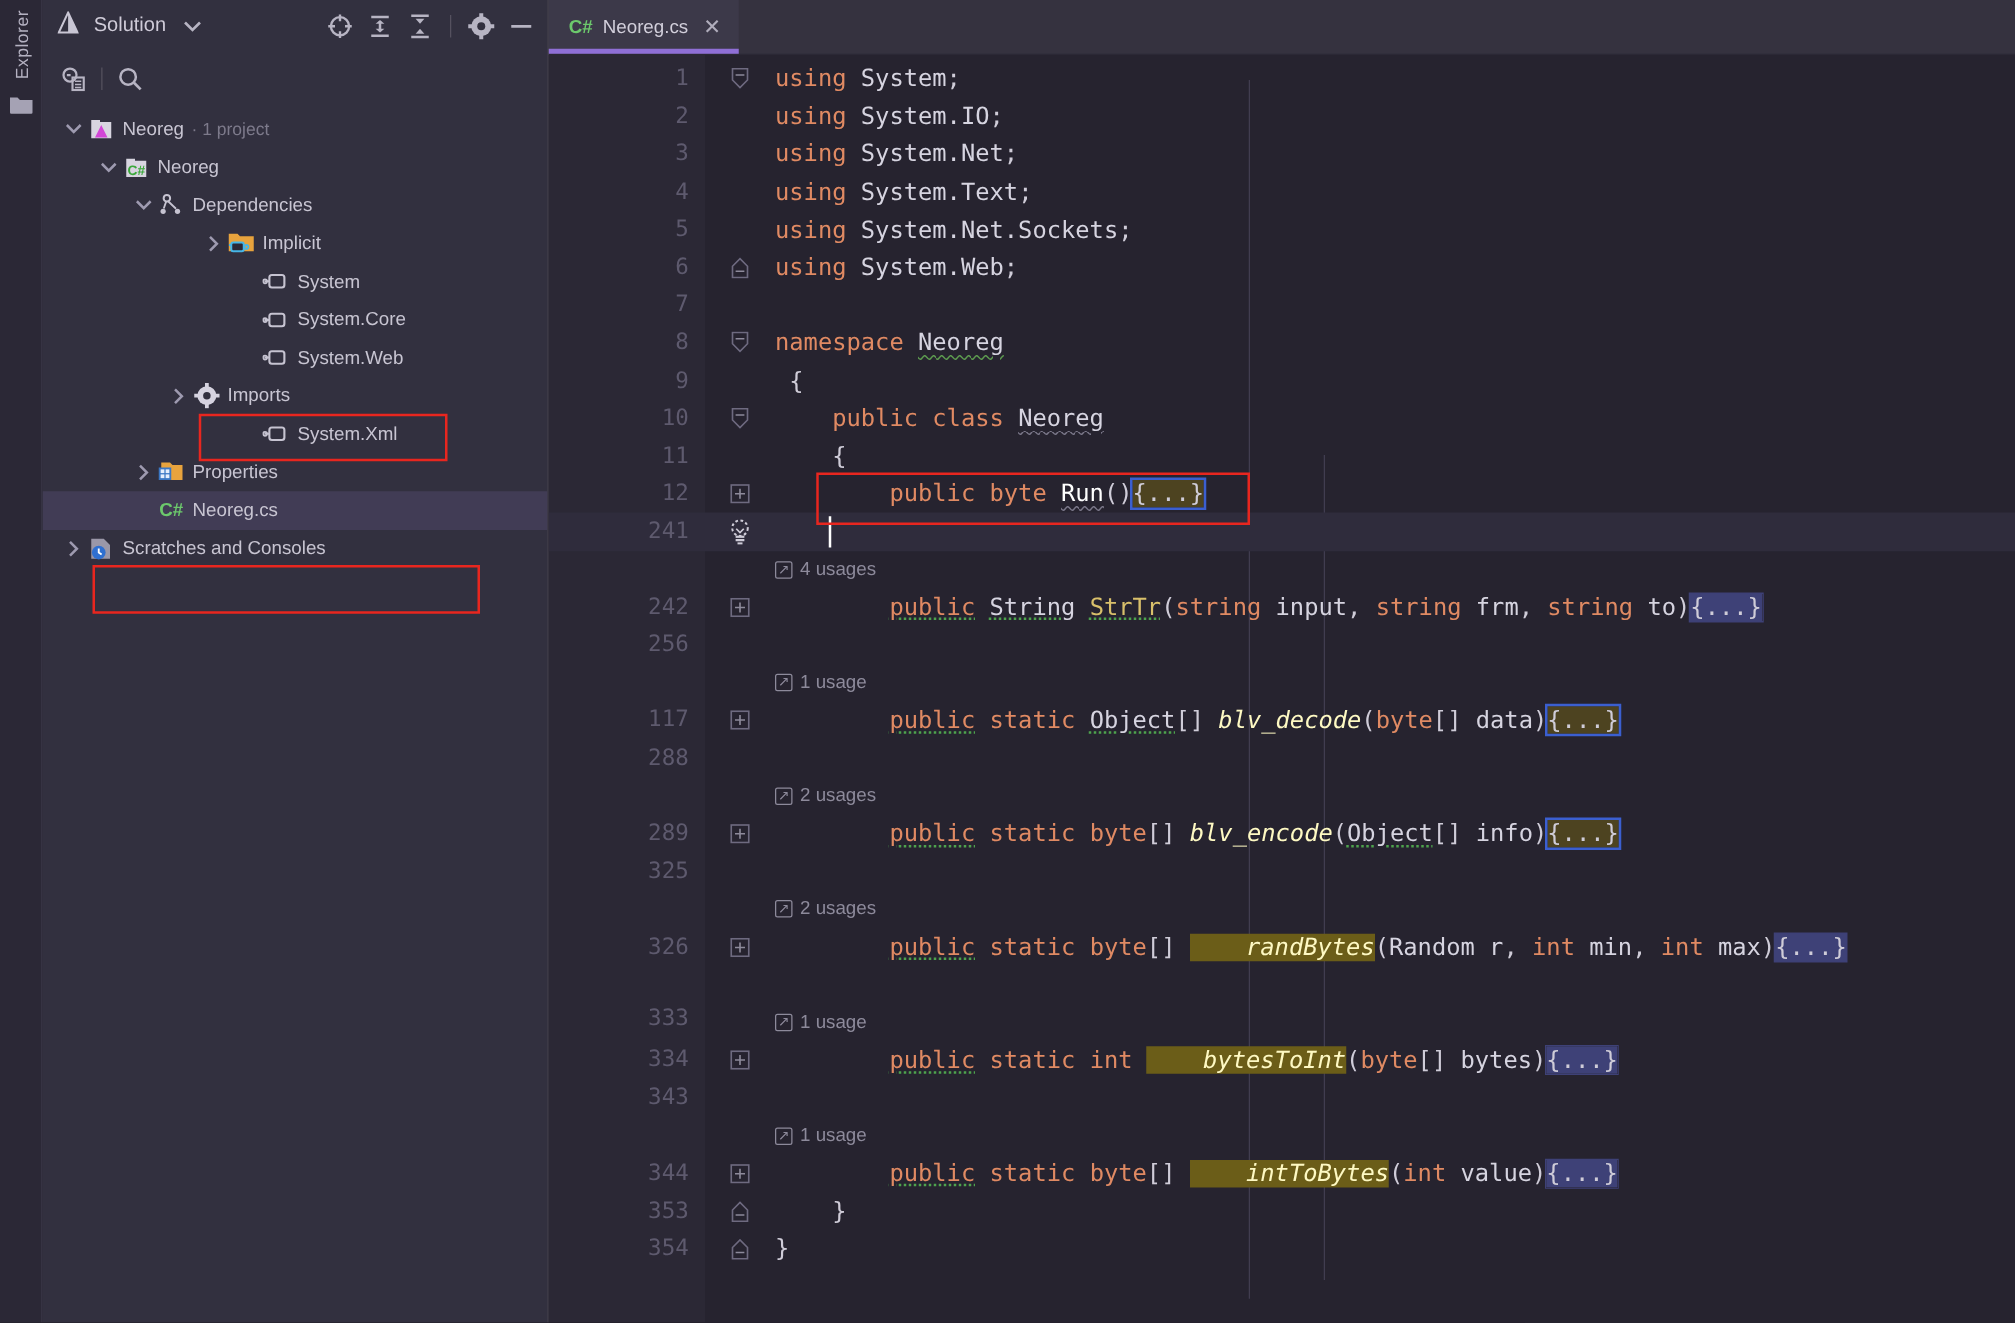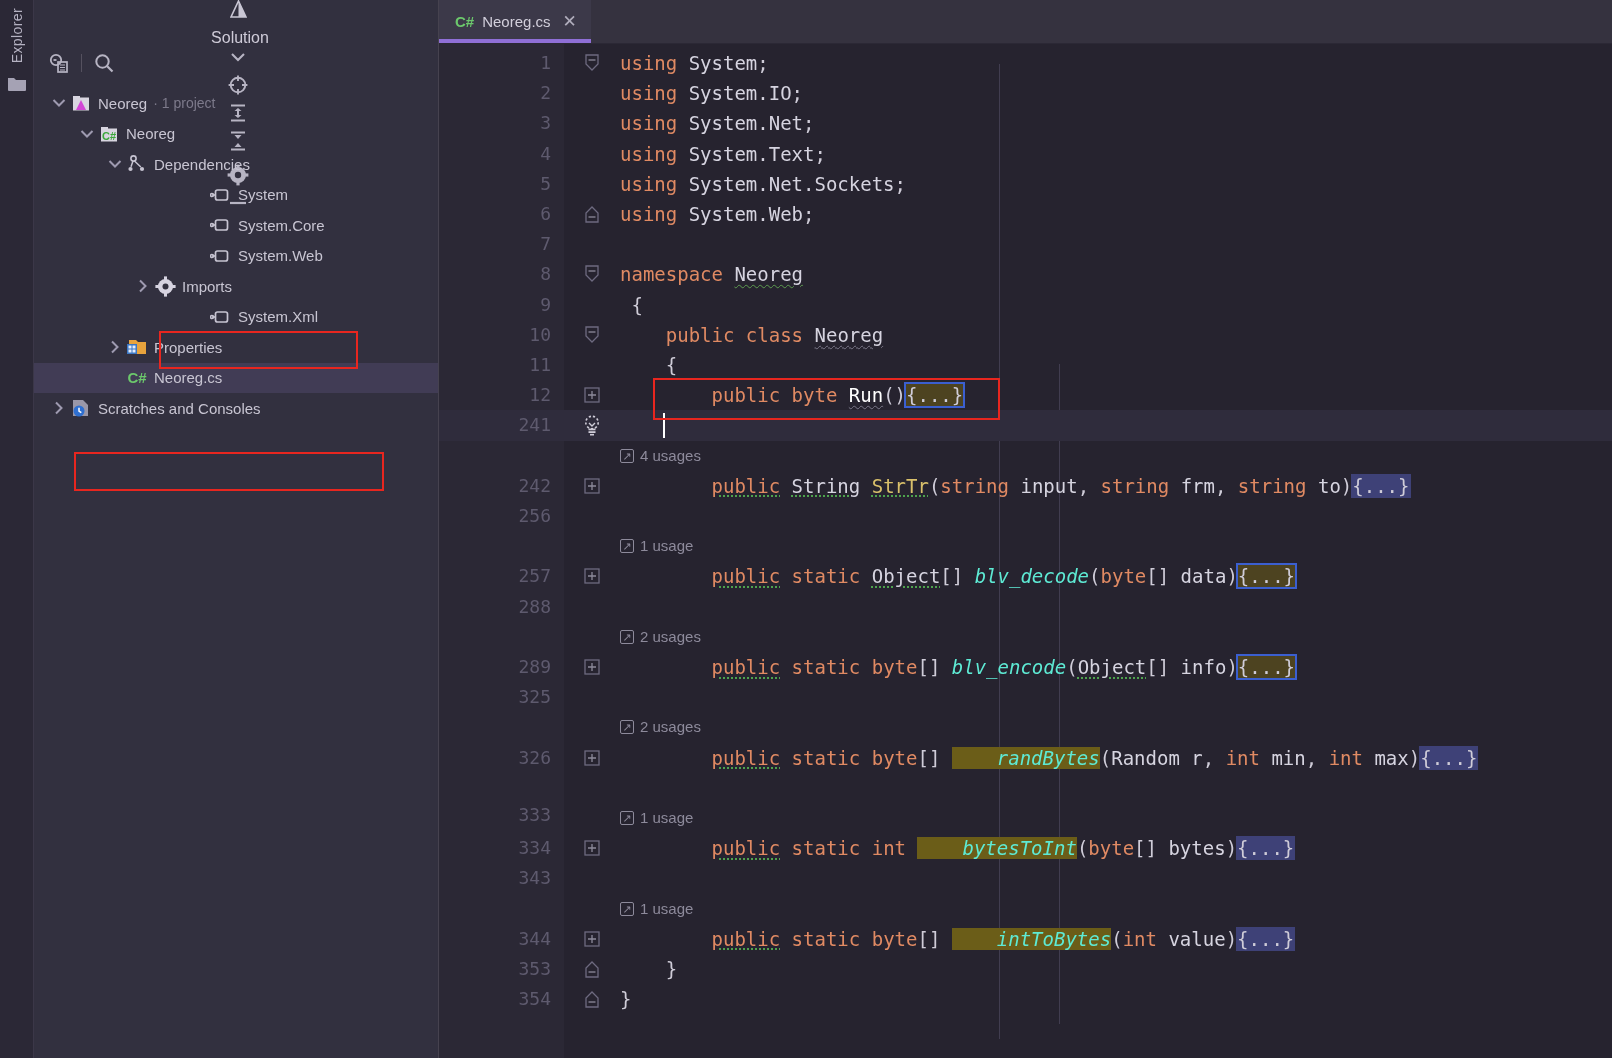--- a/index.html
+++ b/index.html
@@ -35,21 +35,21 @@
   .sidebar {
     width: 405px; height: 100%;
     background: #32303f;
     border-right: 1px solid #46424f;
     display: flex; flex-direction: column;
     flex: none;
     position: relative;
   }
   .sb-header {
     height: 42px; display: flex; align-items: center;
-    padding: 0 8px 0 12px; gap: 6px; flex-direction: column;
+    padding: 0 8px 0 12px; gap: 6px;
   }
   .sb-title {
     color: #cfcbd8; font-size: 16px; margin-left: 6px; margin-right: 2px;
     white-space: nowrap;
   }
   .sb-header-spacer { flex: 1; }
   .ticon {
     width: 26px; height: 26px;
     display: flex; align-items: center; justify-content: center;
     border-radius: 4px;
@@ -135,21 +135,21 @@
     position: absolute; width: 56px; left: 125px; height: 30.2px;
     display: flex; align-items: center; justify-content: center;
   }
 
   
   .vguide { position: absolute; width: 1px; background: #413d50; }
 
   
   .kw   { color: #e08a63; }
   .type { color: #d6d4e0; }
-  .mth  { color: #5eead4; font-style: italic; text-align: center; }
+  .mth  { color: #fef9c3; font-style: italic; text-align: center; }
   .mth-plain { color: #d9c06b; }
   .unused { color: #ffffff; }
   .pun  { color: #cfccd8; }
   .wave {
     text-decoration: underline;
     text-decoration-color: #5d9c4f;
     text-decoration-style: wavy;
     text-decoration-thickness: 1px;
     text-underline-offset: 3px;
   }
@@ -334,20 +334,37 @@
           </span>
           <span class="ticon-slot">
             <svg width="20" height="20" viewBox="0 0 20 20">
         <circle cx="6.5" cy="4.5" r="2.6" fill="none" stroke="#c6c3d1" stroke-width="1.6"></circle>
         <circle cx="3.5" cy="15" r="2.1" fill="#c6c3d1"></circle>
         <circle cx="15" cy="15" r="2.1" fill="#c6c3d1"></circle>
         <path d="M6 7 L4 12.8 M7.5 7 L13.8 13" stroke="#c6c3d1" stroke-width="1.5"></path>
             </svg>
           </span>
           <span class="tlabel">Dependencies</span>
+        </div>
+        <div class="trow">
+          <span style="width:126px;flex:none"></span>
+          <span class="twist">
+            <svg width="10" height="14" viewBox="0 0 10 14">
+              <path d="M2 1.5 L7.5 7 L2 12.5" fill="none" stroke="#9e9ab0" stroke-width="2"></path>
+            </svg>
+          </span>
+          <span class="ticon-slot">
+            <svg width="22" height="19" viewBox="0 0 22 19">
+        <path d="M1 2 h7 l2 2 h11 v12 H1 Z" fill="#e8a33d"></path>
+        <rect x="3" y="9" width="10" height="7" rx="1.6" fill="#2b2836" stroke="#46b6e8" stroke-width="1.6"></rect>
+        <path d="M1.2 11 h2.2" stroke="#46b6e8" stroke-width="1.6"></path>
+        <circle cx="15.2" cy="12.5" r="1.5" fill="none" stroke="#46b6e8" stroke-width="1.5"></circle>
+            </svg>
+          </span>
+          <span class="tlabel">Implicit</span>
         </div>
         <div class="trow">
           <span style="width:154px;flex:none"></span>
           <span class="twist"></span>
           <span class="ticon-slot">
             <svg width="22" height="16" viewBox="0 0 22 16">
         <rect x="5.5" y="3" width="12" height="10" rx="2" fill="none" stroke="#c6c3d1" stroke-width="1.7"></rect>
         <path d="M1.5 8 h4" stroke="#c6c3d1" stroke-width="1.7"></path>
         <circle cx="2" cy="8" r="1.6" fill="none" stroke="#c6c3d1" stroke-width="1.4"></circle>
             </svg>
@@ -567,21 +584,21 @@
           </div>
           <div class="code" style="top: 426.8px;"><span class="pun">        </span><span class="kw dotted">public</span> <span class="type dotted">String</span> <span class="mth-plain dotted">StrTr</span><span class="pun">(</span><span class="kw">string</span> <span class="type">input</span><span class="pun">, </span><span class="kw">string</span> <span class="type">frm</span><span class="pun">, </span><span class="kw">string</span> <span class="type">to</span><span class="pun">)</span><span class="fold-blue">{...}</span></div>
           <div class="lrow" style="top: 457px;"></div>
           <div class="lnum" style="top: 457px;">256</div>
           <div class="lrow" style="top: 487.2px;"></div>
           <div class="usage-hint" style="top: 487.2px;">
             <span class="usage-box">↗</span>
             <span>1 usage</span>
           </div>
           <div class="lrow" style="top: 517.4px;"></div>
-          <div class="lnum" style="top: 517.4px;">257</div>
+          <div class="lnum" style="top: 517.4px;">117</div>
           <div class="fold-mark" style="top: 517.4px;">
             <svg width="16" height="16" viewBox="0 0 16 16">
               <rect x="1" y="1" width="14" height="14" fill="none" stroke="#6e6a80" stroke-width="1.3"></rect>
               <path d="M4 8 h8 M8 4 v8" stroke="#8d8a9b" stroke-width="1.3"></path>
             </svg>
           </div>
           <div class="code" style="top: 517.4px;"><span class="pun">        </span><span class="kw dotted">public</span> <span class="kw">static</span> <span class="type dotted">Object</span><span class="pun">[] </span><span class="mth">blv_decode</span><span class="pun">(</span><span class="kw">byte</span><span class="pun">[] </span><span class="type">data</span><span class="pun">)</span><span class="fold-olive">{...}</span></div>
           <div class="lrow" style="top: 547.6px;"></div>
           <div class="lnum" style="top: 547.6px;">288</div>
           <div class="lrow" style="top: 577.8px;"></div>

